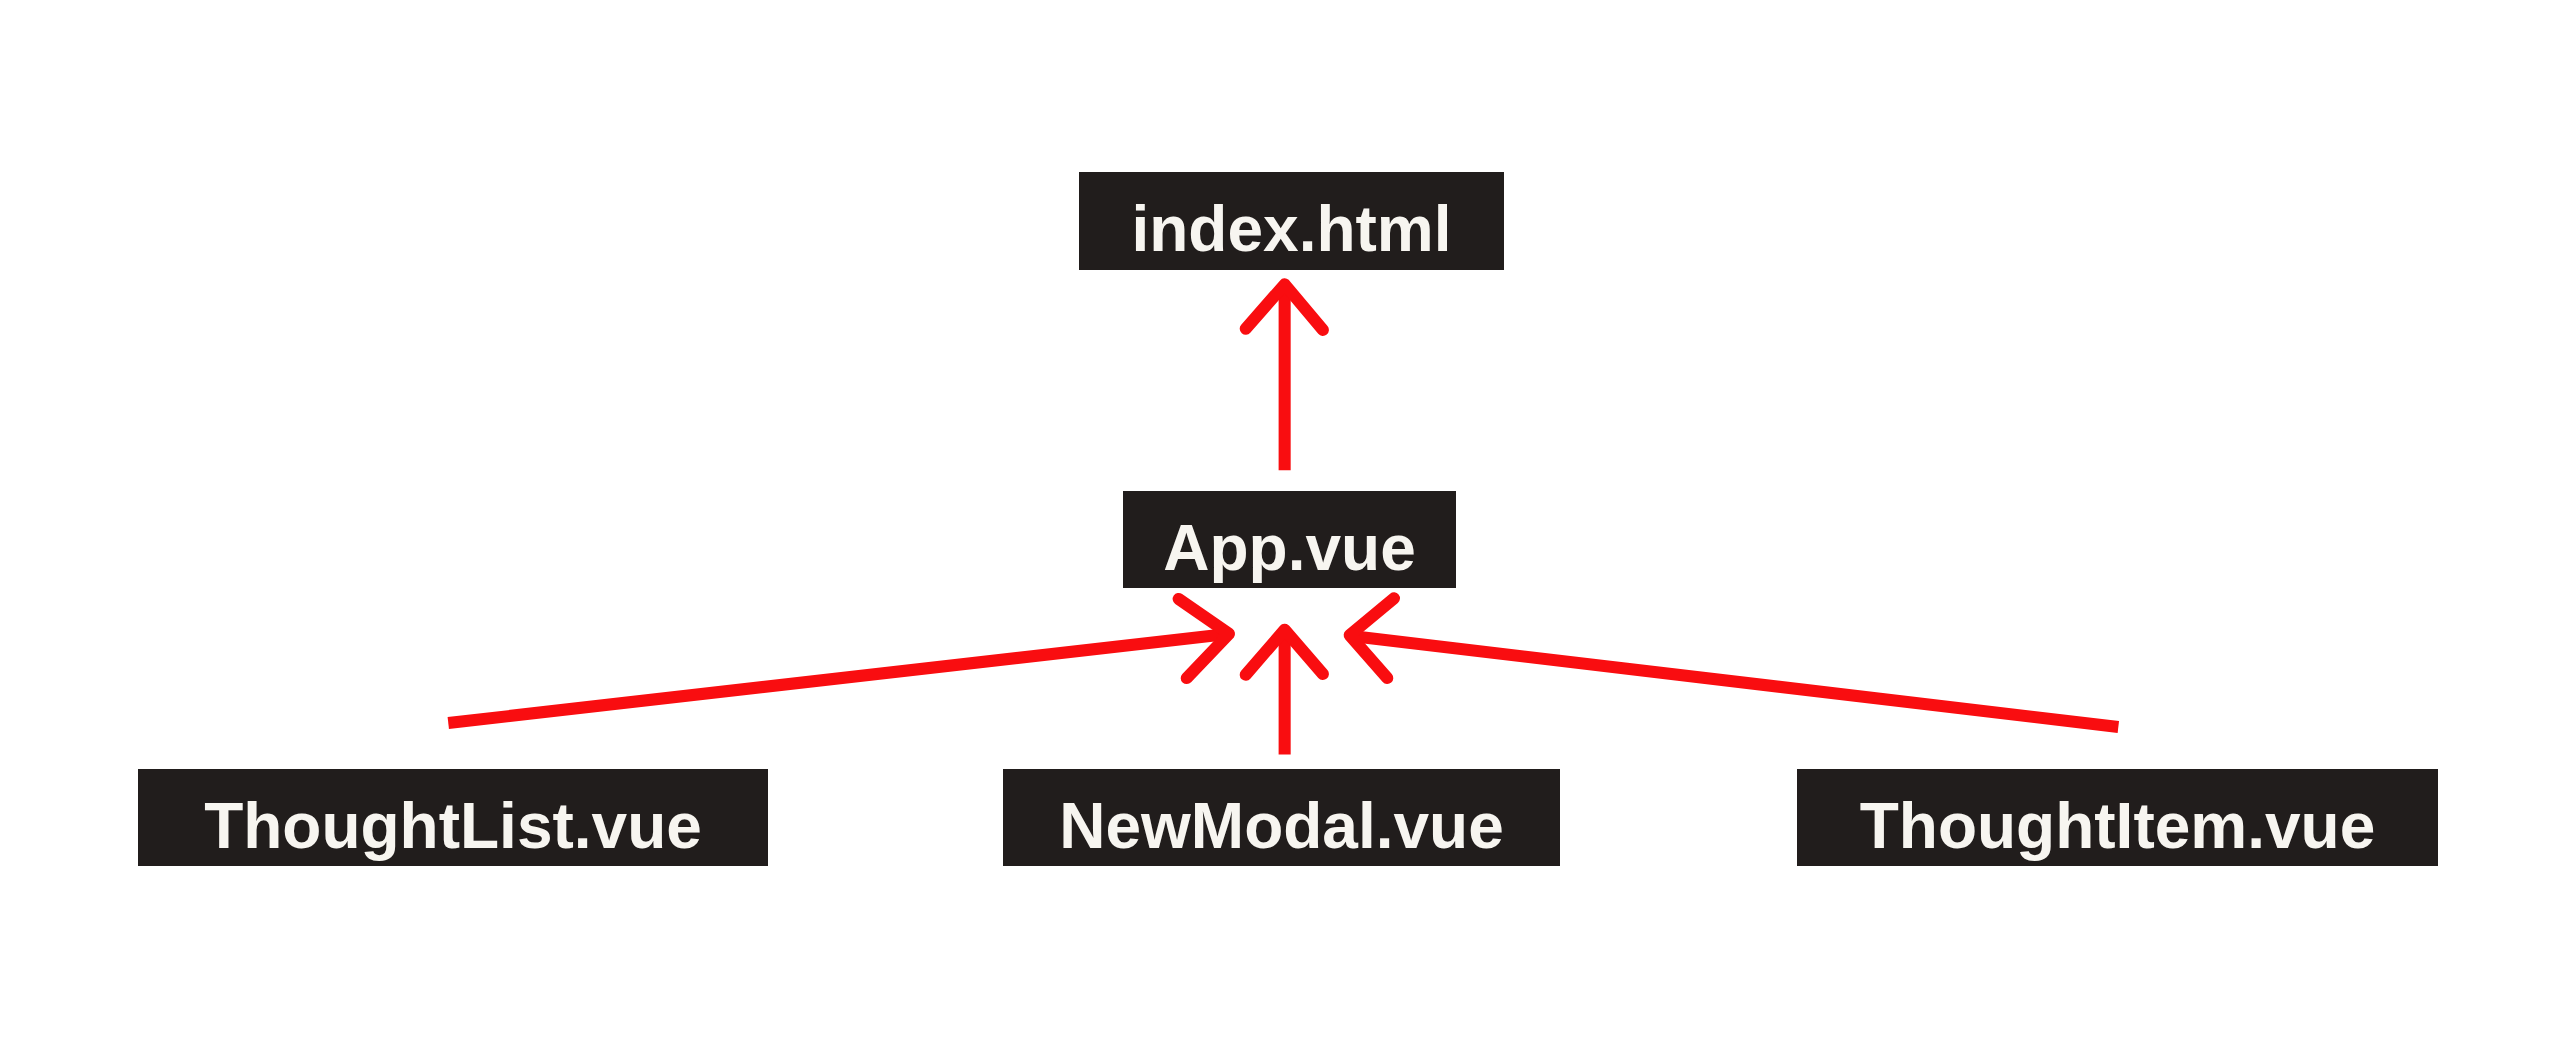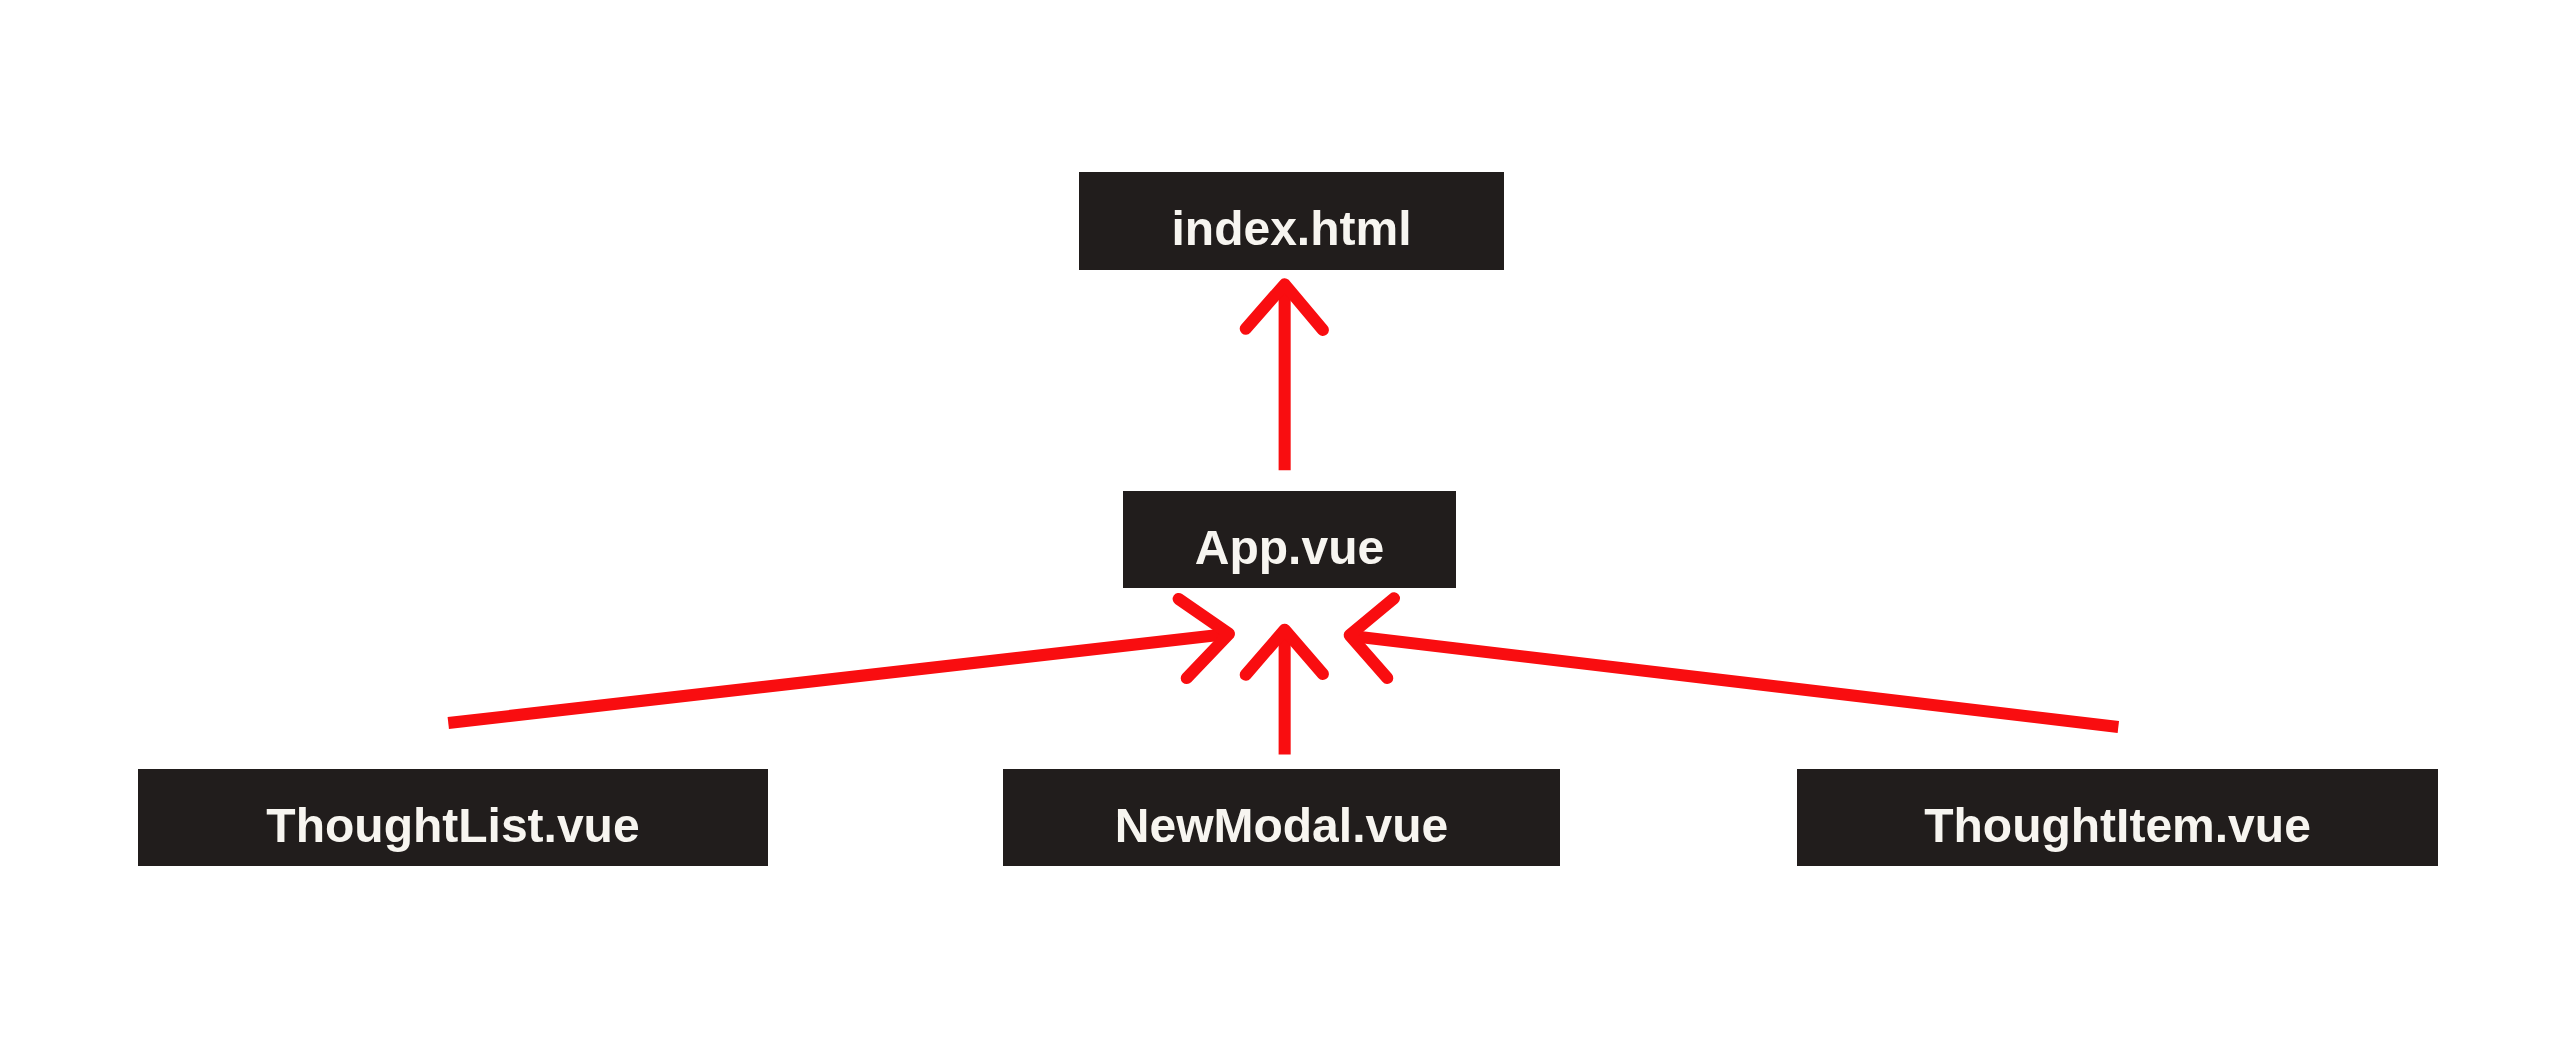--- a/index.html
+++ b/index.html
@@ -43,21 +43,21 @@
   }
   .arrow-head {
     stroke-linecap: round;
     stroke-linejoin: round;
   }
   .node {
     position: absolute;
     background: var(--box-bg);
     color: var(--box-text);
     font-weight: 700;
-    font-size: 48px;
+    font-size: 64px;
     line-height: 1;
     display: flex;
     align-items: center;
     justify-content: center;
     padding-top: 16px;
     box-sizing: border-box;
     white-space: nowrap;
   }
   #node-index       { left: 1079px; top: 172px;  width: 425px; height: 98px; }
   #node-app         { left: 1123px; top: 491px;  width: 333px; height: 97px; }

